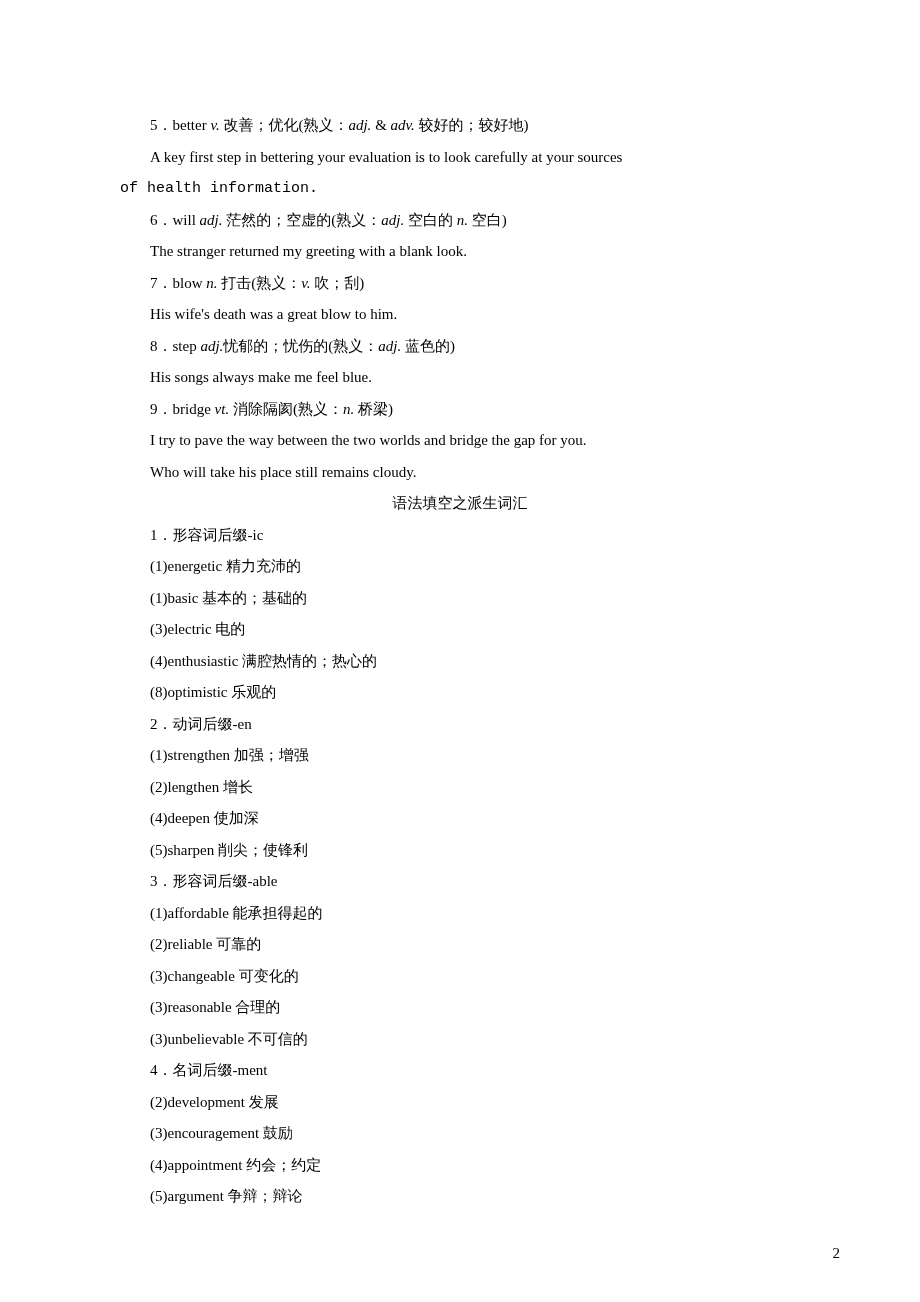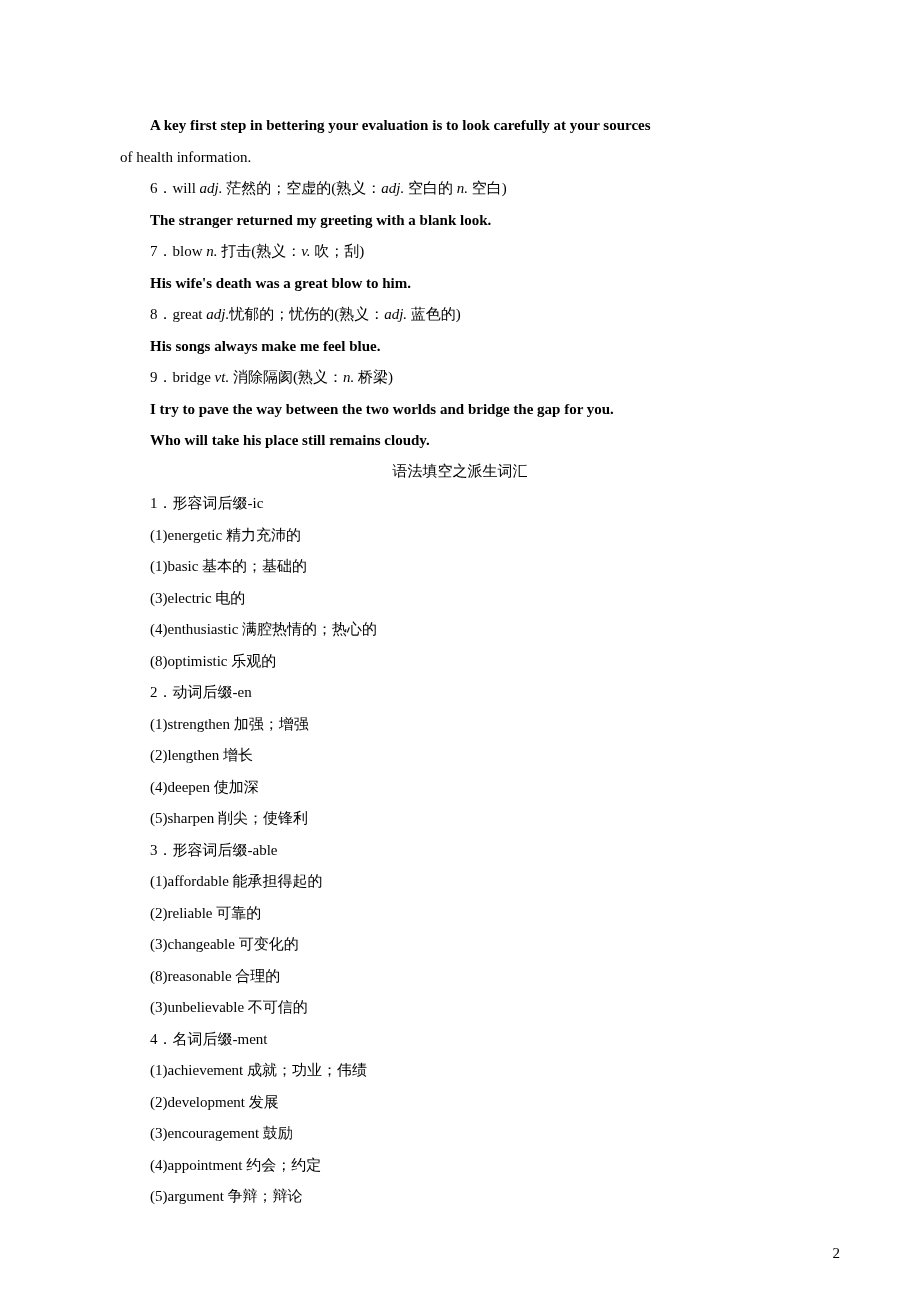--- a/index.html
+++ b/index.html
@@ -14,61 +14,63 @@
   .page-content {
     padding: 110px 120px 0 120px;
     font-size: 15px;
     line-height: 2.1;
   }
   .entry {
     text-indent: 2em;
   }
   .example {
     text-indent: 2em;
-    font-weight: bold;
   }
   .example-cont {
     text-indent: 0;
+    font-family: Liberation Mono, monospace;
   }
   .section-title {
     text-align: center;
-    font-family: Liberation Mono, monospace;
   }
   .italic {
     font-style: italic;
     font-family: "Times New Roman", serif;
   }
   .page-num {
     position: absolute;
     bottom: 40px;
     right: 80px;
     font-size: 15px;
     font-family: "Times New Roman", serif;
   }
 </style>
 </head>
 <body>
 
 <div class="page-content">
 
+  <div class="entry">
+    <span>5</span>．<span>better</span> <span class="italic">v.</span> <span>改善；优化</span><span>(熟义：</span><span class="italic">adj.</span><span> &amp; </span><span class="italic">adv.</span><span> 较好的；较好地)</span>
+  </div>
   <div class="example">A key first step in bettering your evaluation is to look carefully at your sources</div>
   <div class="example-cont">of health information.</div>
 
   <div class="entry">
     <span>6</span>．<span>will</span> <span class="italic">adj.</span> <span>茫然的；空虚的</span><span>(熟义：</span><span class="italic">adj.</span><span> 空白的 </span><span class="italic">n.</span><span> 空白)</span>
   </div>
   <div class="example">The stranger returned my greeting with a blank look.</div>
 
   <div class="entry">
     <span>7</span>．<span>blow</span> <span class="italic">n.</span> <span>打击</span><span>(熟义：</span><span class="italic">v.</span><span> 吹；刮)</span>
   </div>
   <div class="example">His wife's death was a great blow to him.</div>
 
   <div class="entry">
-    <span>8</span>．<span>great</span> <span class="italic">adj.</span><span>忧郁的；忧伤的</span><span>(熟义：</span><span class="italic">adj.</span><span> 蓝色的)</span>
+    <span>8</span>．<span>step</span> <span class="italic">adj.</span><span>忧郁的；忧伤的</span><span>(熟义：</span><span class="italic">adj.</span><span> 蓝色的)</span>
   </div>
   <div class="example">His songs always make me feel blue.</div>
 
   <div class="entry">
     <span>9</span>．<span>bridge</span> <span class="italic">vt.</span> <span>消除隔阂</span><span>(熟义：</span><span class="italic">n.</span><span> 桥梁)</span>
   </div>
   <div class="example">I try to pave the way between the two worlds and bridge the gap for you.</div>
 
   <div class="example">Who will take his place still remains cloudy.</div>
 
@@ -84,25 +86,24 @@
   <div class="entry">2．动词后缀-en</div>
   <div class="entry">(1)strengthen 加强；增强</div>
   <div class="entry">(2)lengthen 增长</div>
   <div class="entry">(4)deepen 使加深</div>
   <div class="entry">(5)sharpen 削尖；使锋利</div>
 
   <div class="entry">3．形容词后缀-able</div>
   <div class="entry">(1)affordable 能承担得起的</div>
   <div class="entry">(2)reliable 可靠的</div>
   <div class="entry">(3)changeable 可变化的</div>
-  <div class="entry">(8)reasonable 合理的</div>
+  <div class="entry">(3)reasonable 合理的</div>
   <div class="entry">(3)unbelievable 不可信的</div>
 
   <div class="entry">4．名词后缀-ment</div>
-  <div class="entry">(1)achievement 成就；功业；伟绩</div>
   <div class="entry">(2)development 发展</div>
   <div class="entry">(3)encouragement 鼓励</div>
   <div class="entry">(4)appointment 约会；约定</div>
   <div class="entry">(5)argument 争辩；辩论</div>
 
 </div>
 
 <div class="page-num">2</div>
 
 </body></html>

